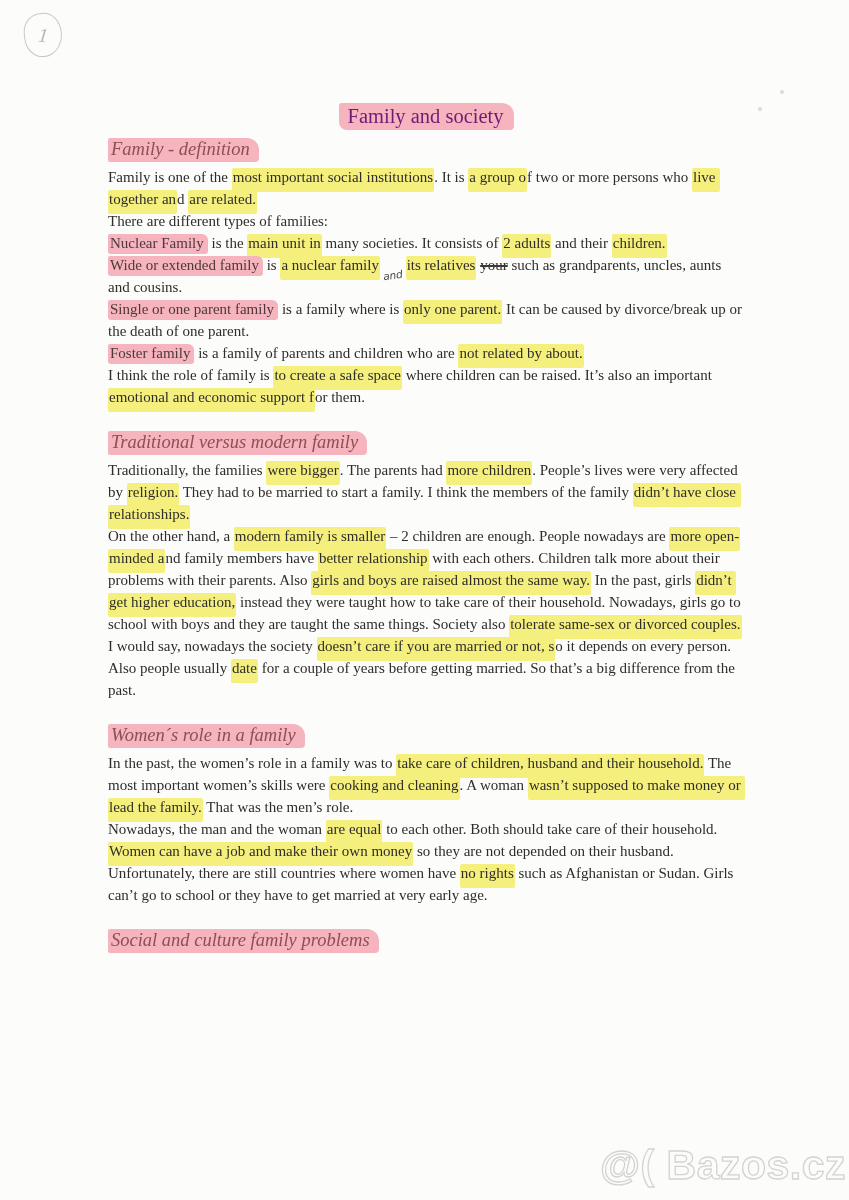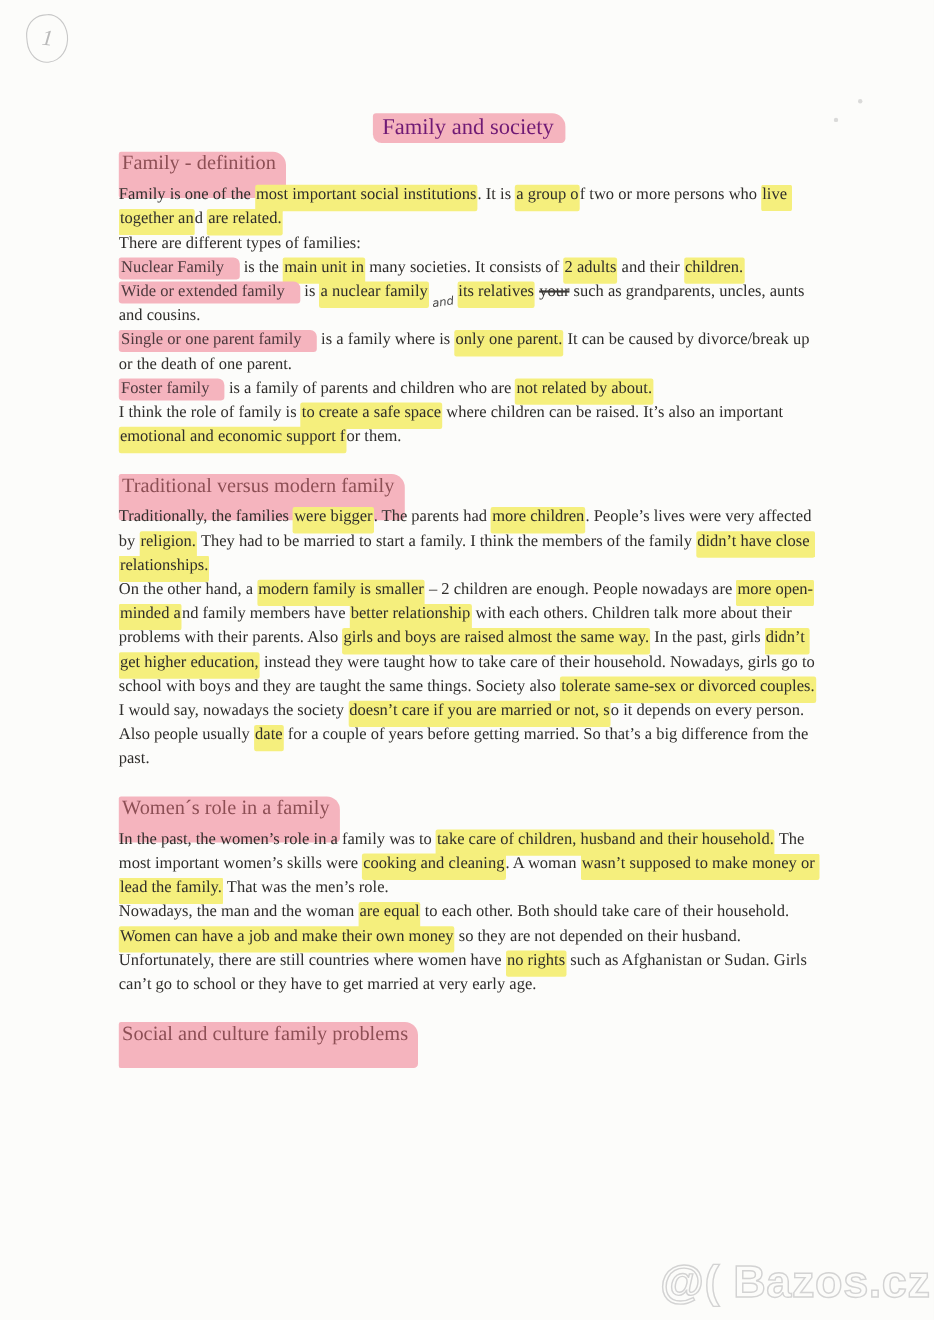--- a/index.html
+++ b/index.html
@@ -48,35 +48,36 @@
     border-radius:3px 12px 4px 8px;
   }
   .block-heading {
     margin:22px 0 5px 0;
     font-size:18.5px; line-height:24px; font-weight:normal;
     color:#8d4f55;
   }
   .doc-blocks .block-heading:first-child { margin-top:2px; }
   .block-heading .seg-pink {
     color:#8d4f55;
-    padding:1px 9px 21px 3px;
+    padding:1px 9px 3px 3px;
     border-radius:2px 12px 4px 2px;
+    font-style:italic;
   }
   .block-para { margin:0; }
 
   .seg { white-space:pre-wrap; }
   .seg-yellow {
     background:var(--hl-yellow, #f5ef7d);
     padding:1px 1px 7px 1px;
     box-decoration-break:clone; -webkit-box-decoration-break:clone;
     border-radius:2px;
   }
   .seg-pink {
     background:var(--hl-pink, #f5b4be);
-    padding:1px 14px 3px 2px;
+    padding:1px 4px 3px 2px;
     box-decoration-break:clone; -webkit-box-decoration-break:clone;
     border-radius:2px 6px 3px 3px;
     color:#4c393d;
   }
   .seg-strike {
     text-decoration:line-through;
     text-decoration-thickness:1.6px;
     text-decoration-color:#3c3a38;
   }
   .seg-ins {

